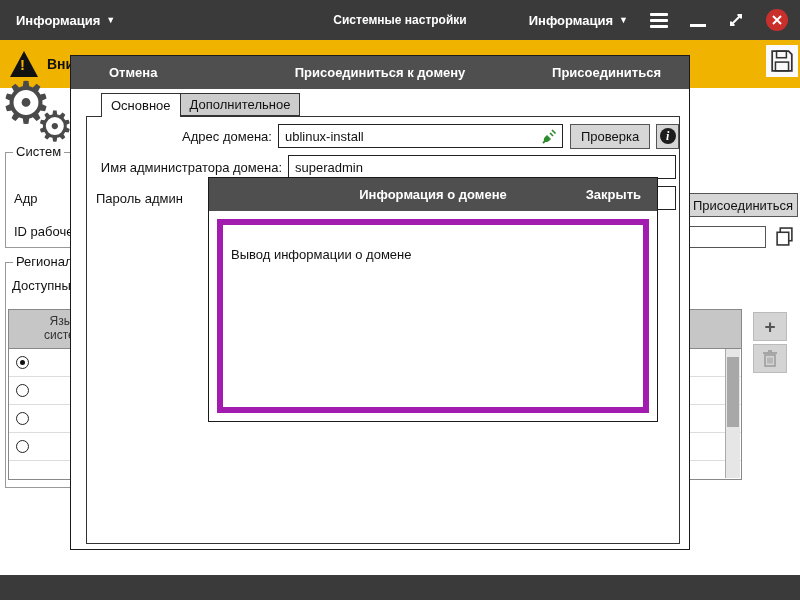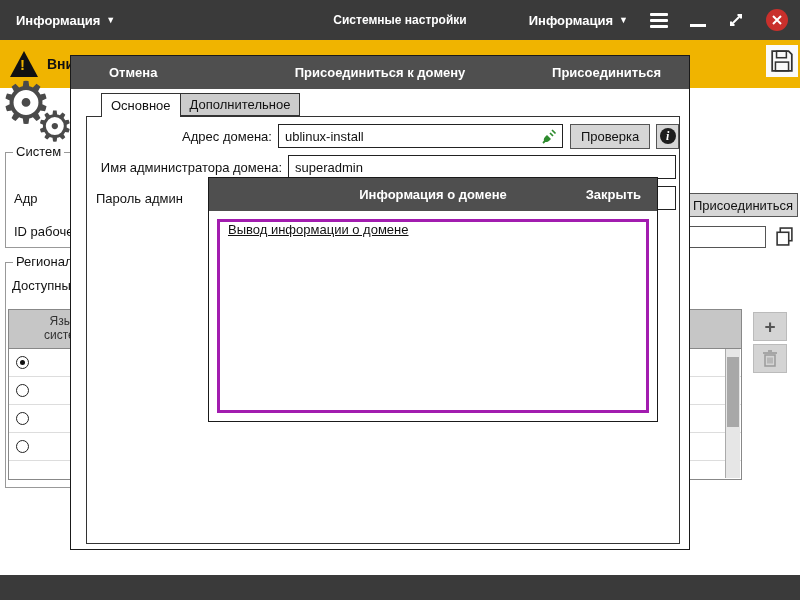--- a/index.html
+++ b/index.html
@@ -77,21 +77,21 @@
   .addr-input { width:285px; padding-right:26px; }
   .wide-input { width:388px; }
   .plug { position:absolute; right:5px; top:4px; pointer-events:none; }
   .check-btn { height:25px; margin-left:7px; padding:0 10px; }
   .info-btn { width:24px; height:25px; margin-left:6px; background:#d6d6d6; border:1px solid #555; display:flex; align-items:center; justify-content:center; }
   .i-circle { width:16px; height:16px; border-radius:50%; background:#1d1d1d; color:#fff; font-size:12px; display:flex; align-items:center; justify-content:center; font-family:"Liberation Serif", serif; font-style:italic; font-weight:bold; }
 
   
   .info-dialog { position:absolute; left:168px; top:177px; width:450px; height:245px; background:#fff; border:1px solid #1a1a1a; z-index:20;margin-left:40px; }
   .id-close { right:16px; }
-  .output-box { position:absolute; left:8px; right:8px; top:41px; bottom:8px; border:3px solid #a21caf; padding:0 8px; font-size:13px; overflow:hidden;text-decoration:underline; }
+  .output-box { position:absolute; left:8px; right:8px; top:41px; bottom:8px; border:6px solid #a21caf; padding:22px 8px; font-size:13px; overflow:hidden; }
 </style>
 </head>
 <body>
 
 <div class="titlebar">
   <button class="tb-menu-btn tb-left">
     <span>Информация</span>
     <span class="caret">▼</span>
   </button>
   <div class="tb-title">Системные настройки</div>

